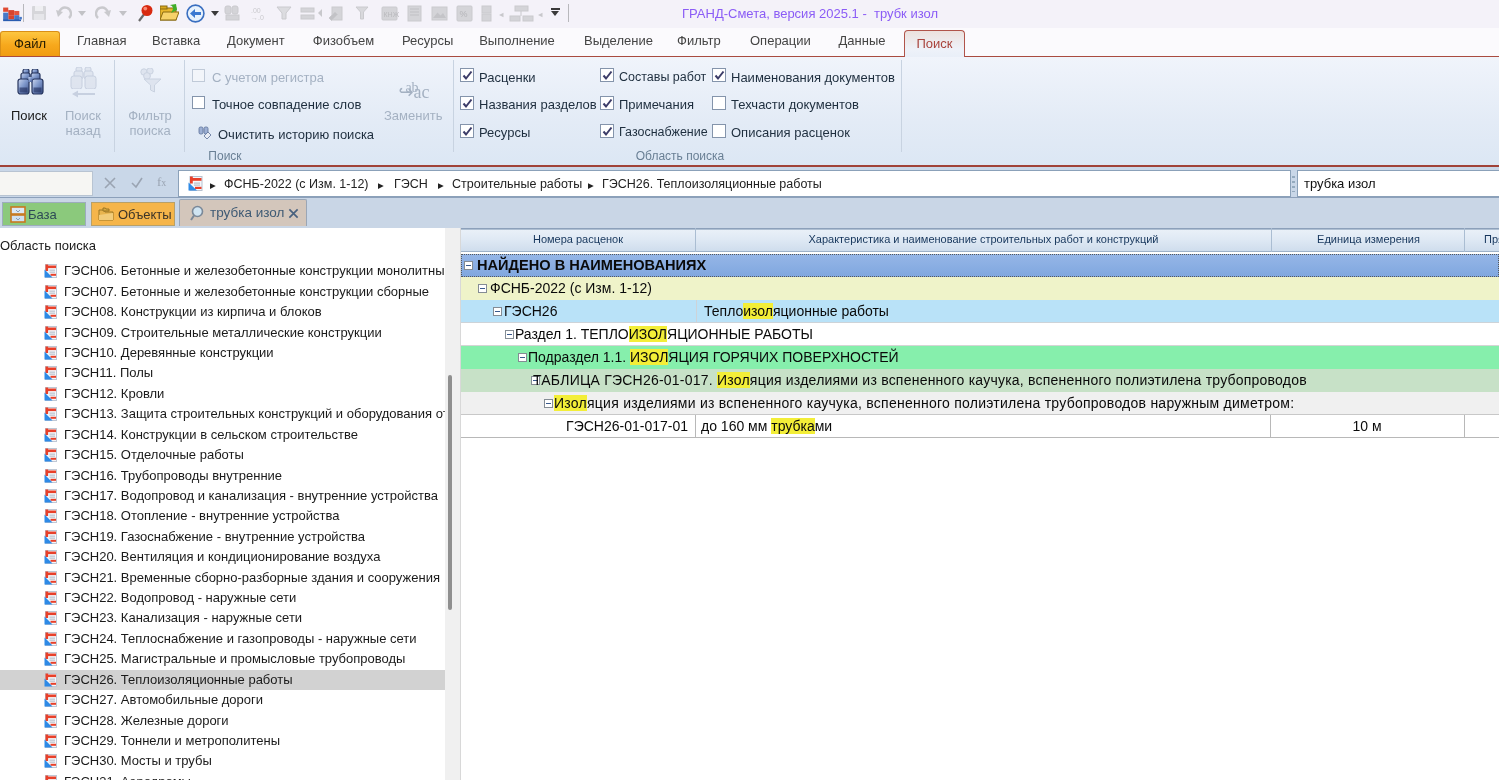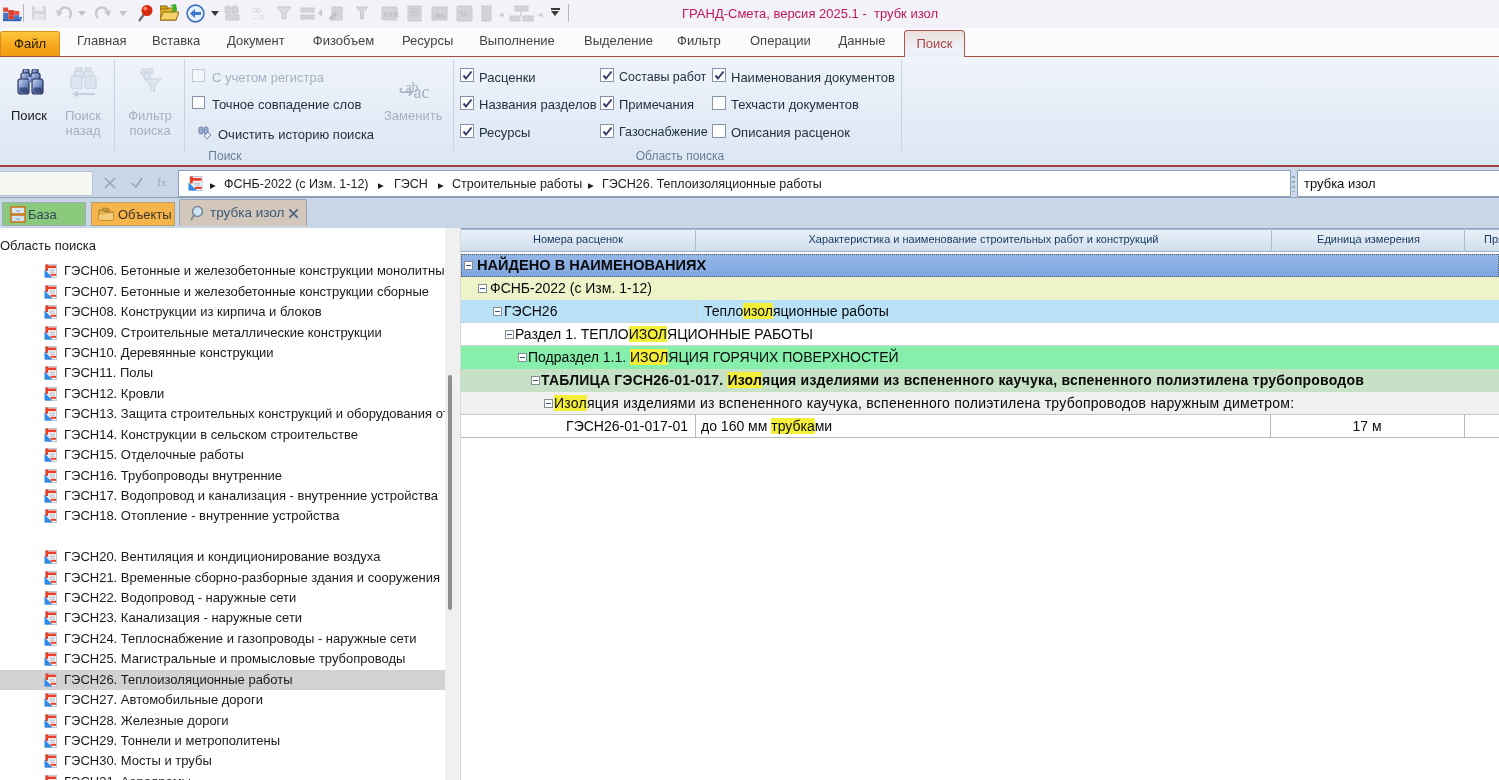--- a/index.html
+++ b/index.html
@@ -2,21 +2,21 @@
 <html><head>
 <meta charset="utf-8">
 <style>
 * { margin:0; padding:0; box-sizing:border-box; }
 html,body { width:1499px; height:780px; overflow:hidden; background:#fff;
   font-family:"Liberation Sans", sans-serif; }
 #page { position:relative; width:1499px; height:780px; }
 .abs { position:absolute; }
 
 #titlebar { left:0; top:0; width:1499px; height:28px; background:#f4f2f9; }
-#title { left:600px; top:6px; width:420px; text-align:center; font-size:13px; color:#be185d; }
+#title { left:600px; top:6px; width:420px; text-align:center; font-size:13px; color:#8b5cf6; }
 
 #tabrow { left:0; top:28px; width:1499px; height:29px; background:#fbfafd; }
 #redline1 { left:0; top:56px; width:1499px; height:1px; background:#a94b40; }
 #filebtn { left:0; top:31px; width:60px; height:25px;
   background:linear-gradient(#fdc63f,#f7a81c 55%,#f09c12);
   border:1px solid #d98f17; border-bottom:none; border-radius:3px 3px 0 0;
   color:#231a00; font-size:13px; text-align:center; line-height:24px; }
 .rtab { top:33px; height:24px; font-size:13px; color:#444; text-align:center; }
 #tab-poisk { left:904px; top:30px; width:61px; height:27px;
   background:linear-gradient(#ece1dd,#eef2f9 70%,#e9eff8);
@@ -508,20 +508,32 @@
           <rect x="1.5" y="0.5" width="11" height="13" fill="#f4f6fa" stroke="#c0c8d4"></rect>
           <rect x="2.5" y="1.5" width="9.5" height="2.6" fill="#e8402a"></rect>
           <rect x="1.5" y="0.5" width="2.6" height="6.5" fill="#e8402a"></rect>
           <rect x="5.5" y="5.6" width="5.5" height="1.1" fill="#b8bec8"></rect>
           <rect x="5.5" y="7.6" width="5.5" height="1.1" fill="#b8bec8"></rect>
           <rect x="6.5" y="9.8" width="5.5" height="2" fill="#e8402a"></rect>
           <path d="M0.5 13.5 L0.5 5.5 L8.5 13.5 Z" fill="#2e8ae6"></path>
         </svg>
         <span class="treetxt">ГЭСН18. Отопление - внутренние устройства</span>
       </div>
+    <div class="treerow" style="position:absolute;top:298.8px;">
+        <svg class="treeico" width="13" height="14" viewBox="0 0 13 14">
+          <rect x="1.5" y="0.5" width="11" height="13" fill="#f4f6fa" stroke="#c0c8d4"></rect>
+          <rect x="2.5" y="1.5" width="9.5" height="2.6" fill="#e8402a"></rect>
+          <rect x="1.5" y="0.5" width="2.6" height="6.5" fill="#e8402a"></rect>
+          <rect x="5.5" y="5.6" width="5.5" height="1.1" fill="#b8bec8"></rect>
+          <rect x="5.5" y="7.6" width="5.5" height="1.1" fill="#b8bec8"></rect>
+          <rect x="6.5" y="9.8" width="5.5" height="2" fill="#e8402a"></rect>
+          <path d="M0.5 13.5 L0.5 5.5 L8.5 13.5 Z" fill="#2e8ae6"></path>
+        </svg>
+        <span class="treetxt">ГЭСН19. Газоснабжение - внутренние устройства</span>
+      </div>
     <div class="treerow" style="position:absolute;top:319.2px;">
         <svg class="treeico" width="13" height="14" viewBox="0 0 13 14">
           <rect x="1.5" y="0.5" width="11" height="13" fill="#f4f6fa" stroke="#c0c8d4"></rect>
           <rect x="2.5" y="1.5" width="9.5" height="2.6" fill="#e8402a"></rect>
           <rect x="1.5" y="0.5" width="2.6" height="6.5" fill="#e8402a"></rect>
           <rect x="5.5" y="5.6" width="5.5" height="1.1" fill="#b8bec8"></rect>
           <rect x="5.5" y="7.6" width="5.5" height="1.1" fill="#b8bec8"></rect>
           <rect x="6.5" y="9.8" width="5.5" height="2" fill="#e8402a"></rect>
           <path d="M0.5 13.5 L0.5 5.5 L8.5 13.5 Z" fill="#2e8ae6"></path>
         </svg>
@@ -689,27 +701,27 @@
   <div class="abs trow" style="top:323px;background:#fff;border-bottom:1px solid #d5d5d5;">
       <span class="exp" style="left:44px;"></span>
       <span class="rowtxt" style="left:54px;">Раздел 1. ТЕПЛО<span class="hl">ИЗОЛ</span>ЯЦИОННЫЕ РАБОТЫ</span>
     </div>
   <div class="abs trow" style="top:346px;background:#86efac;">
       <span class="exp" style="left:57px;"></span>
       <span class="rowtxt" style="left:67px;">Подраздел 1.1. <span class="hl">ИЗОЛ</span>ЯЦИЯ ГОРЯЧИХ ПОВЕРХНОСТЕЙ</span>
     </div>
   <div class="abs trow" style="top:369px;background:#c7e1c7;">
       <span class="exp" style="left:70px;"></span>
-      <span class="rowtxt" style="left:80px;letter-spacing:0.22px;font-weight:bold;">ТАБЛИЦА ГЭСН26-01-017. <span class="hl">Изол</span>яция изделиями из вспененного каучука, вспененного полиэтилена трубопроводов</span>
+      <span class="rowtxt" style="left:72px;letter-spacing:0.22px;">ТАБЛИЦА ГЭСН26-01-017. <span class="hl">Изол</span>яция изделиями из вспененного каучука, вспененного полиэтилена трубопроводов</span>
     </div>
   <div class="abs trow" style="top:392px;background:#f0f0f0;border-bottom:1px solid #c8c8c8;">
       <span class="exp" style="left:83px;"></span>
       <span class="rowtxt" style="left:93px;letter-spacing:0.25px;"><span class="hl">Изол</span>яция изделиями из вспененного каучука, вспененного полиэтилена трубопроводов наружным диметром:</span>
     </div>
   <div class="abs trow" style="top:415px;background:#fff;border-bottom:1px solid #b8b8b8;">
       <span class="rowtxt" style="left:0;width:227px;text-align:right;">ГЭСН26-01-017-01</span>
       <span class="rowtxt" style="left:240px;">до 160 мм <span class="hl">трубка</span>ми</span>
-      <span class="rowtxt" style="left:809px;width:194px;text-align:center;">17 м</span>
+      <span class="rowtxt" style="left:809px;width:194px;text-align:center;">10 м</span>
       <span style="position:absolute;left:234px;top:0;width:1px;height:23px;background:#b8b8b8;"></span>
       <span style="position:absolute;left:809px;top:0;width:1px;height:23px;background:#b8b8b8;"></span>
       <span style="position:absolute;left:1003px;top:0;width:1px;height:23px;background:#b8b8b8;"></span>
     </div>
 </div>
 
 </body></html>

